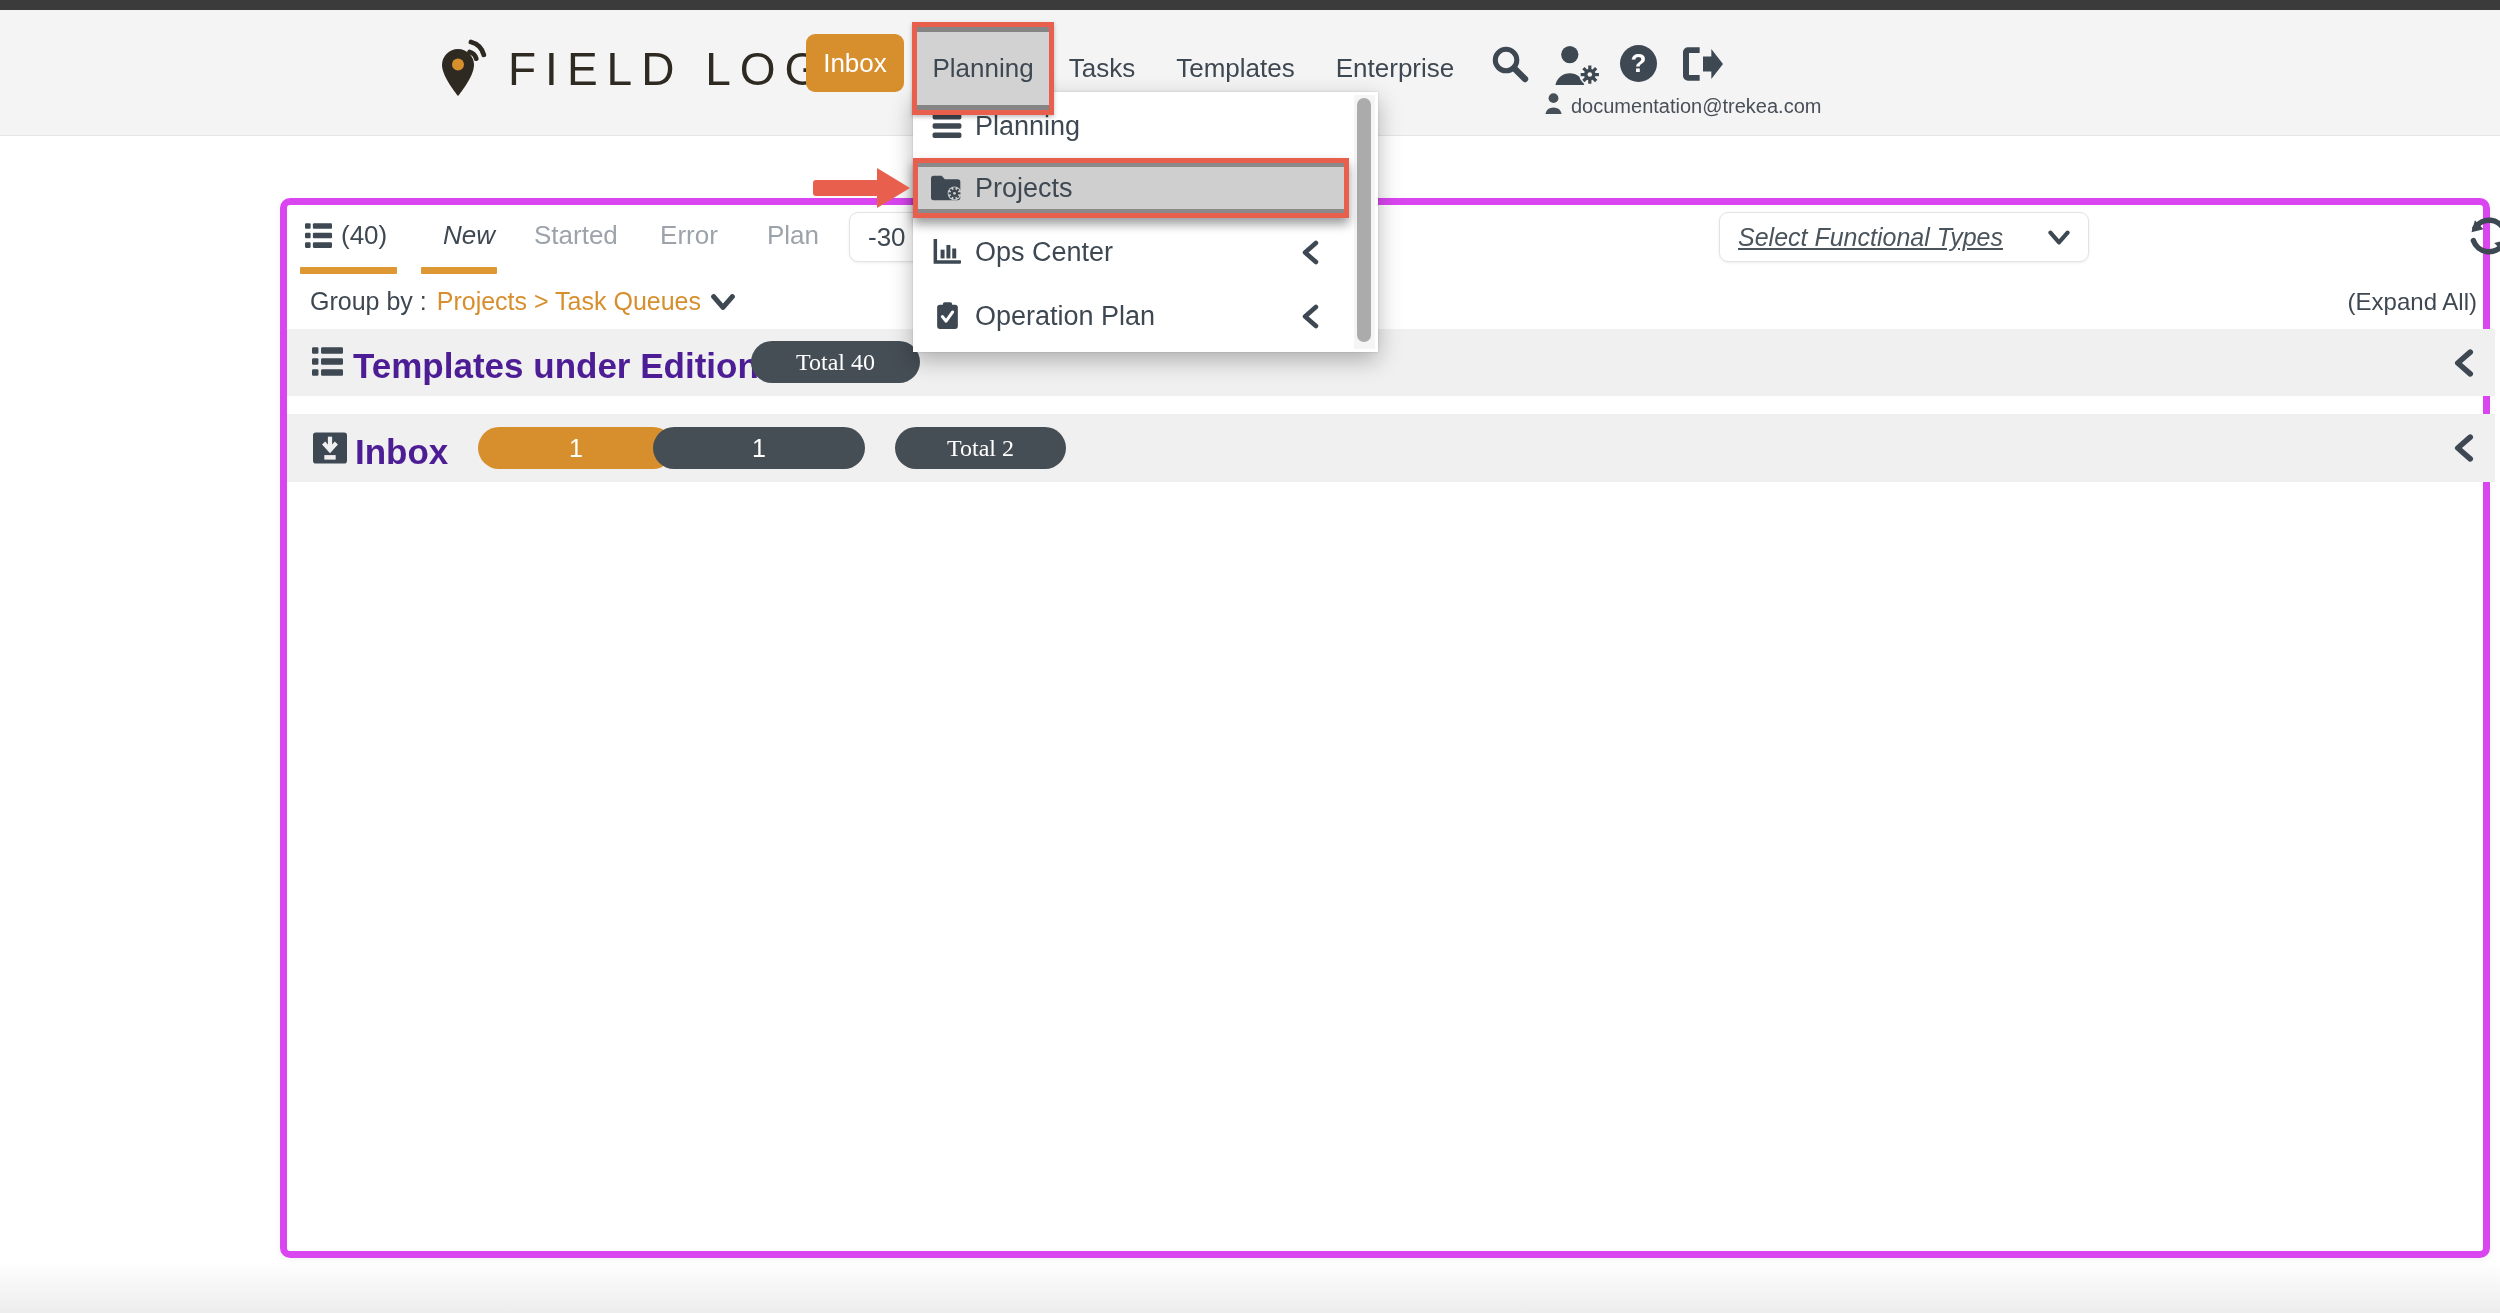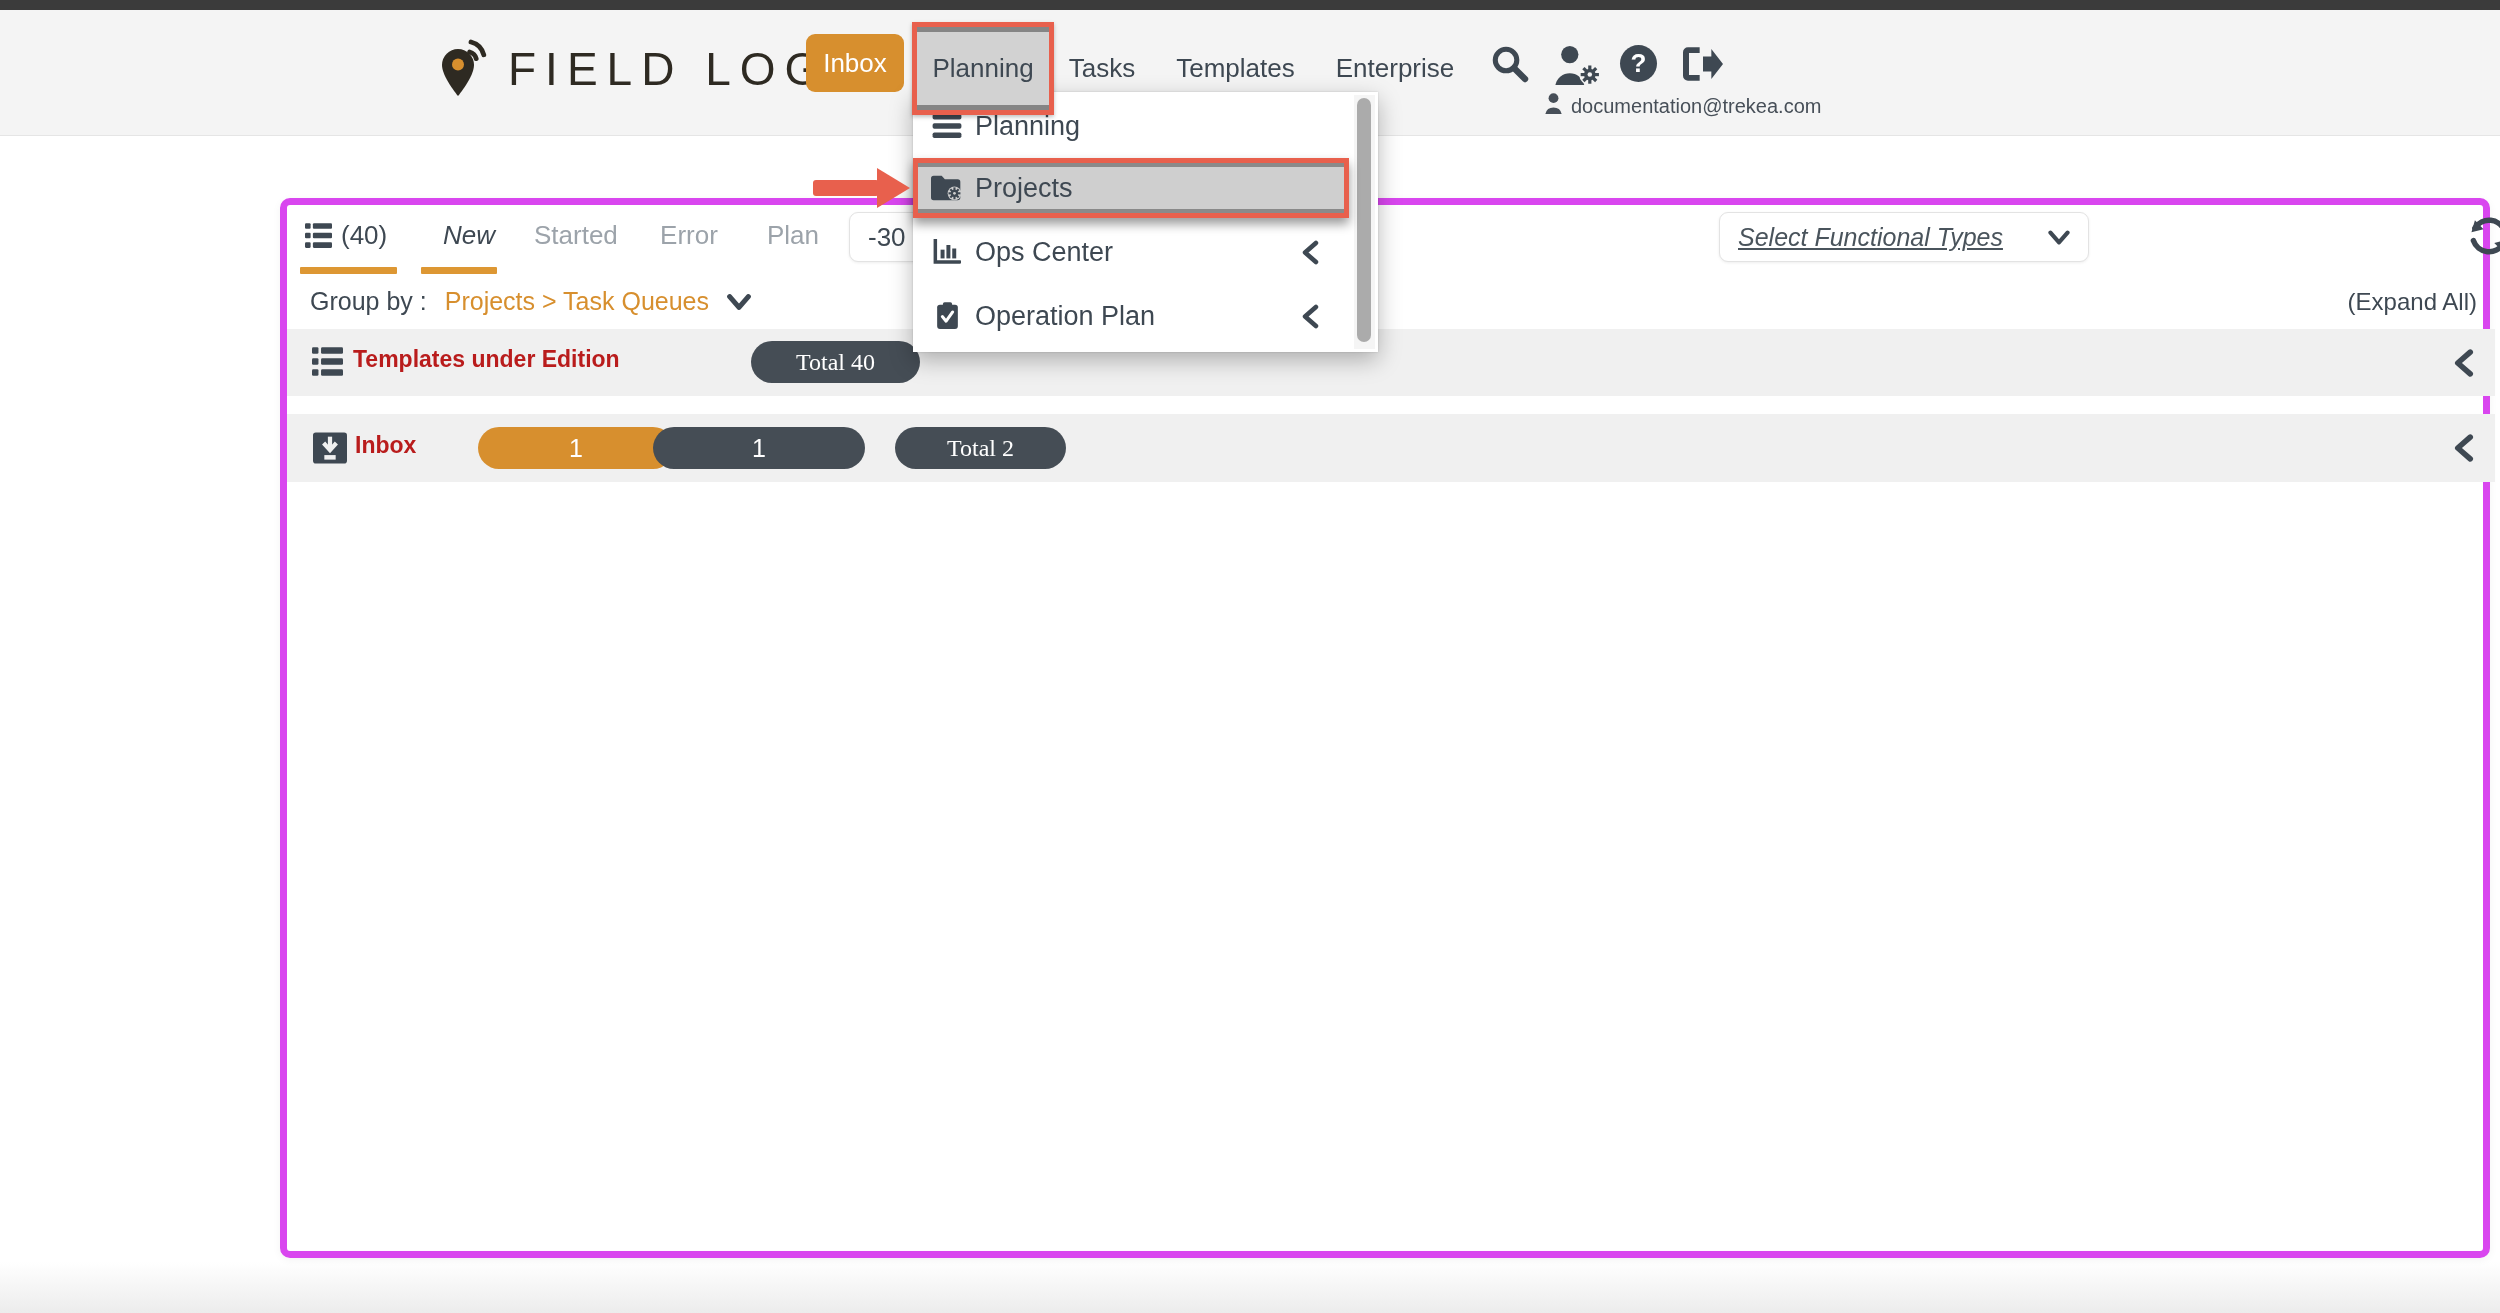--- a/index.html
+++ b/index.html
@@ -41,28 +41,28 @@
   .u-new{left:134px;width:76px;}
 
   .selbox{top:7px;height:50px;background:#fff;border:1px solid #E3E3E3;border-radius:9px;
     box-shadow:0 1px 3px rgba(0,0,0,.07);display:flex;align-items:center;box-sizing:border-box;font-size:25px;}
   .datebox{left:562px;width:122px;padding-left:18px;overflow:hidden;white-space:nowrap;font-size:26px;}
   .sftbox{left:1432px;width:370px;justify-content:space-between;padding:0 18px;font-style:italic;color:#4A545C;text-decoration:underline;}
   .sortbox{left:1813px;width:342px;justify-content:space-between;padding:0 18px;}
   .refresh{left:2180px;top:9px;width:44px;height:44px;color:#3E4852;cursor:pointer;}
 
   .groupby-row{left:0;top:69px;width:2208px;height:55px;}
-  .groupby-text{left:23px;top:0;height:55px;display:flex;align-items:center;gap:18px;font-size:25px;}
+  .groupby-text{left:23px;top:0;height:55px;display:flex;align-items:center;gap:10px;font-size:25px;}
   .gb-link{color:#D78F2E;cursor:pointer;}
   .expand-all{right:18px;top:0;height:55px;display:flex;align-items:center;font-size:24px;cursor:pointer;}
 
   .sec-row{left:0;width:2208px;height:67px;background:#F0F0F0;}
   .row-templates{top:124px;}
   .row-inbox{top:209px;height:68px;}
-  .sec-title{font-size:23px;font-weight:bold;color:#b91c1c;}
+  .sec-title{font-size:35px;font-weight:bold;color:#4c1d95;}
   .badge{height:42px;border-radius:21px;background:#454D55;color:#fff;font-size:24px;
     display:flex;align-items:center;justify-content:center;font-family:Liberation Serif, serif;}
   .b-total40{left:464px;top:12px;width:169px;}
   .b-total2{left:608px;top:13px;width:171px;}
   .capsule{left:191px;top:13px;height:42px;display:flex;}
   .seg-orange{width:196px;background:#D78F2E;border-radius:21px;color:#fff;font-size:25px;
     display:flex;align-items:center;justify-content:center;z-index:1;}
   .seg-dark{width:212px;margin-left:-21px;background:#454D55;border-radius:21px;color:#fff;font-size:25px;
     display:flex;align-items:center;justify-content:center;z-index:2;}
   .sec-chevron{right:20px;top:0;height:100%;display:flex;align-items:center;color:#3E4852;cursor:pointer;}

